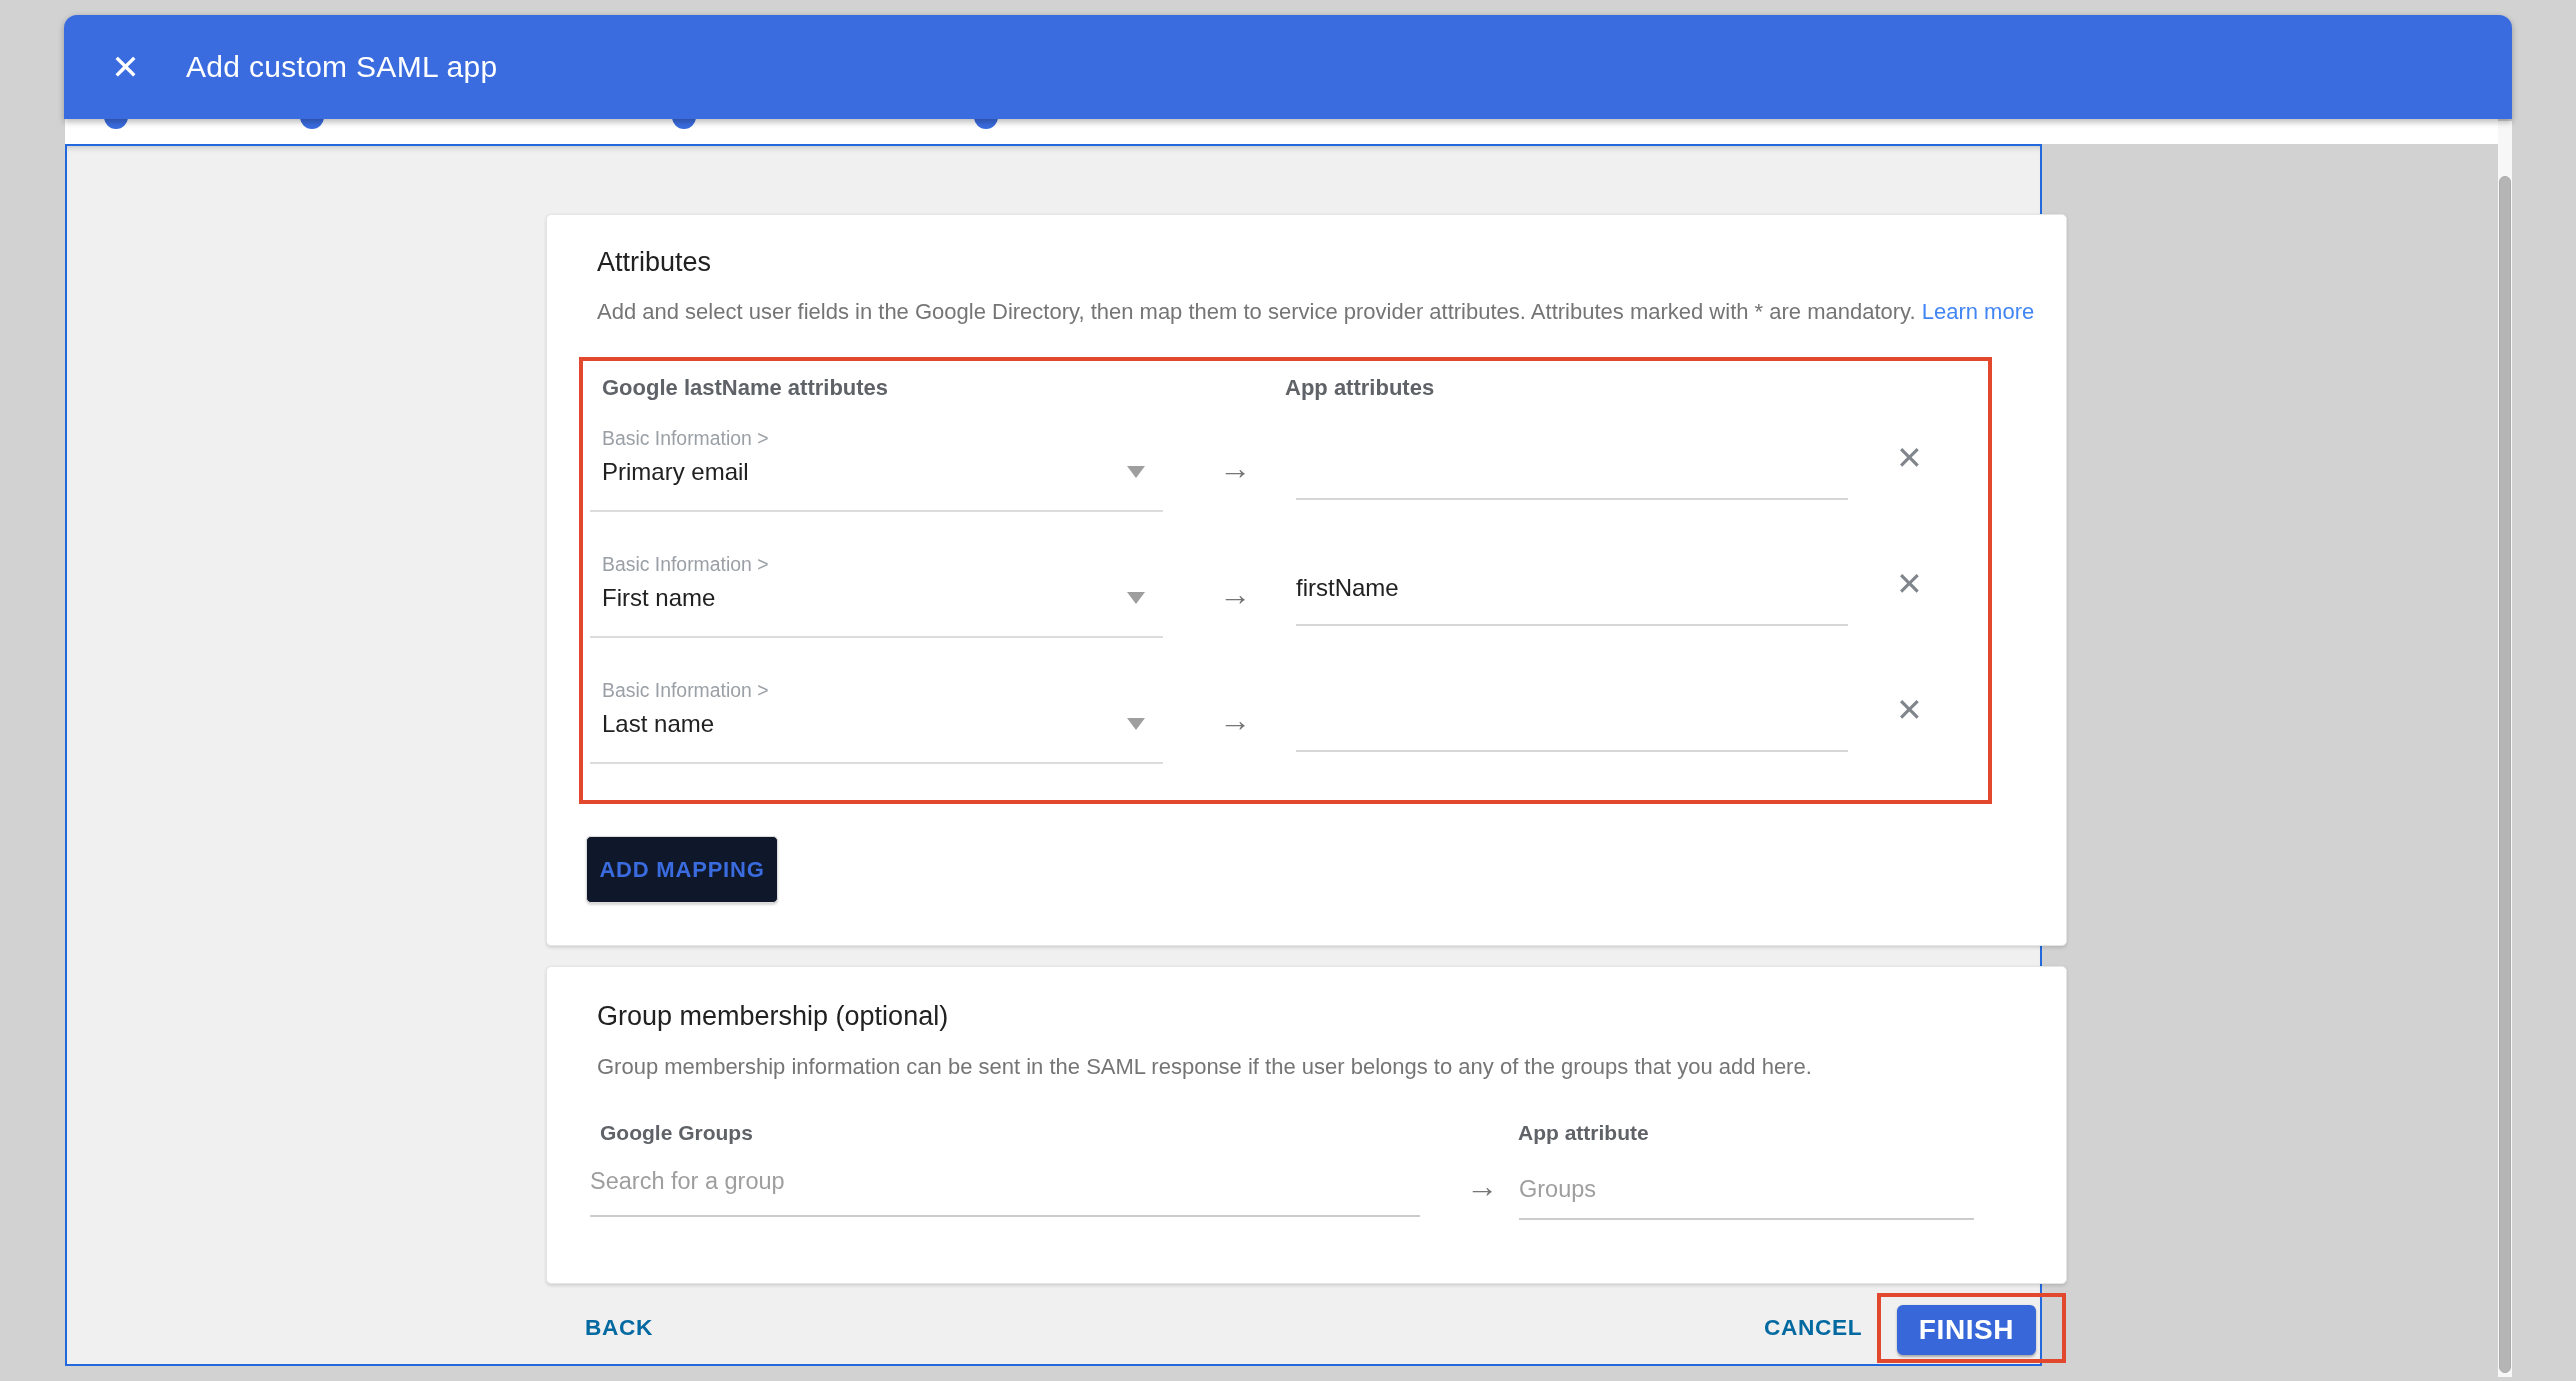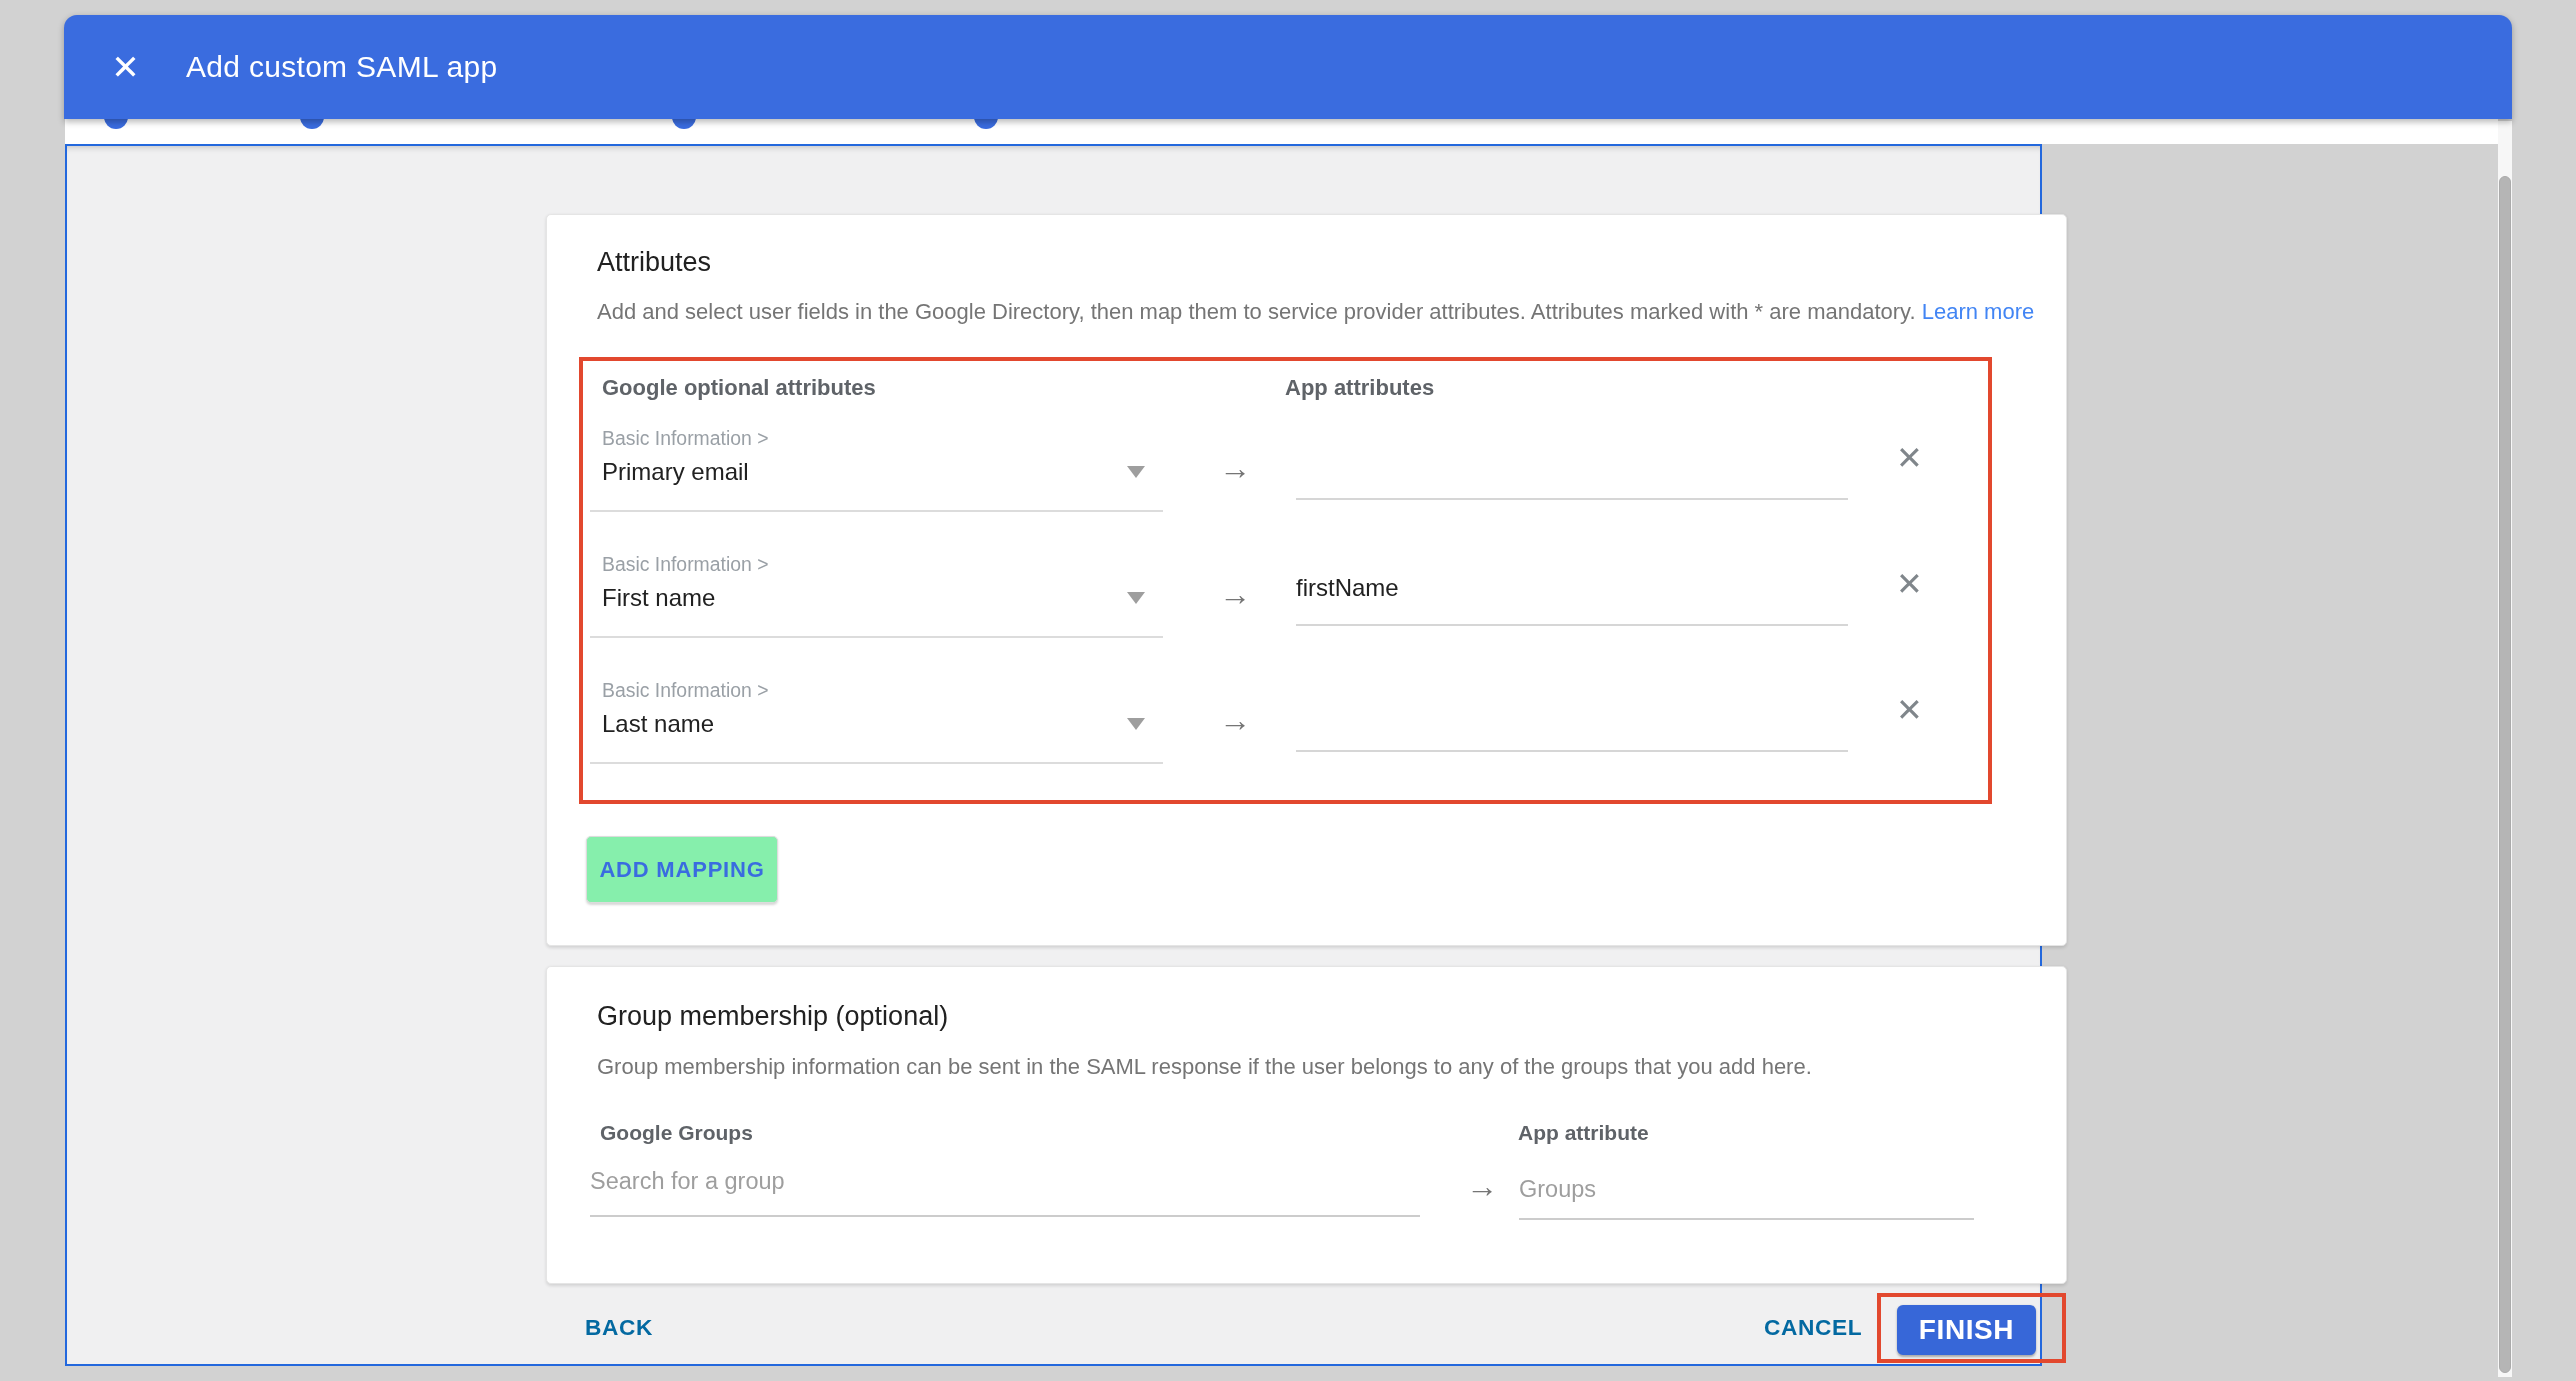--- a/index.html
+++ b/index.html
@@ -85,21 +85,21 @@
     font-family:"Liberation Sans", sans-serif; font-size:24px; color:#212121;
   }
   .input-underline{ position:absolute; left:749px; top:71px; width:552px; height:1.6px; background:#d6d6d6; }
   .remove-x{
     position:absolute; left:1349px; top:14.6px; font-size:32px; color:#80868b;
     cursor:pointer; line-height:1;
   }
 
   .add-mapping-btn{
     position:absolute; left:39px; top:621px; width:192px; height:67px;
-    background:#86efac; border:0.8px solid #dcdcdc; border-radius:4.9px;
+    background:#0f172a; border:0.8px solid #dcdcdc; border-radius:4.9px;
     box-shadow:0 1.6px 2.4px rgba(0,0,0,.16);
     display:flex; align-items:center; justify-content:center;
     font-size:22px; font-weight:bold; letter-spacing:0.8px; color:#3a6ce0; cursor:pointer;
   }
 
   .group-label{ position:absolute; top:154px; font-size:21px; font-weight:bold; color:#5f6368; }
   .group-input{
     position:absolute; border:none; outline:none; background:transparent;
     font-family:"Liberation Sans", sans-serif; font-size:23.5px; color:#000000;
   }
@@ -146,21 +146,21 @@
 
     <div class="card" id="attributes-card">
       <div class="card-title" style="top:32px;">Attributes</div>
       <div class="card-desc" style="top:84px;">
         <span>Add and select user fields in the Google Directory, then map them to service provider attributes. Attributes marked with * are mandatory.</span>
         <span class="link">Learn more</span>
       </div>
 
       <div class="annotation" id="annotation-attributes"></div>
 
-      <div class="col-header" style="left:55px;">Google optional attributes</div>
+      <div class="col-header" style="left:55px;">Google lastName attributes</div>
       <div class="col-header" style="left:738px;">App attributes</div>
 
       <div class="map-row" style="top:212px;">
         <div class="bi-label">Basic Information &gt;</div>
         <div class="dir-select">
           <div class="dir-value">Primary email</div>
           <div class="caret"></div>
         </div>
         <div class="select-underline"></div>
         <div class="arrow-glyph">→</div>

